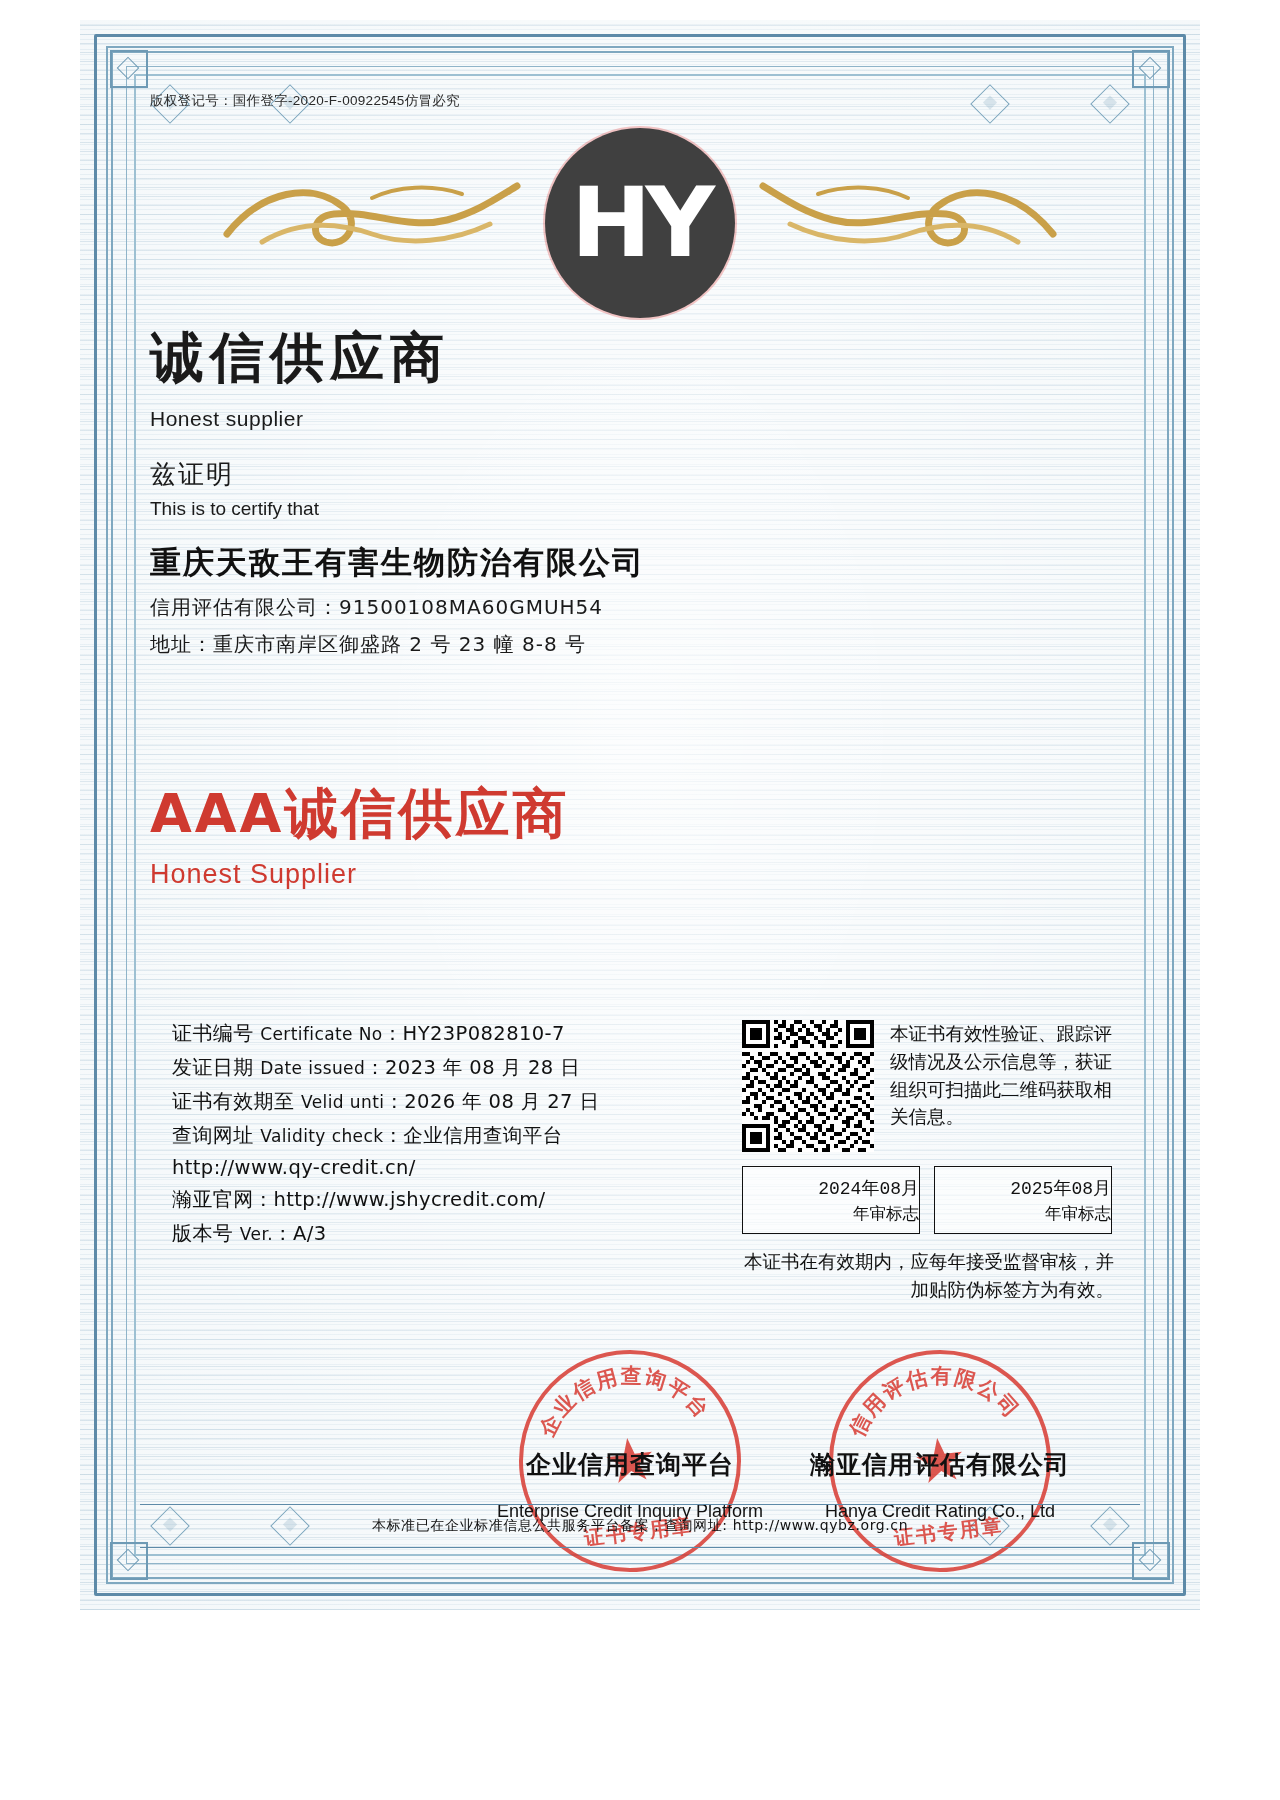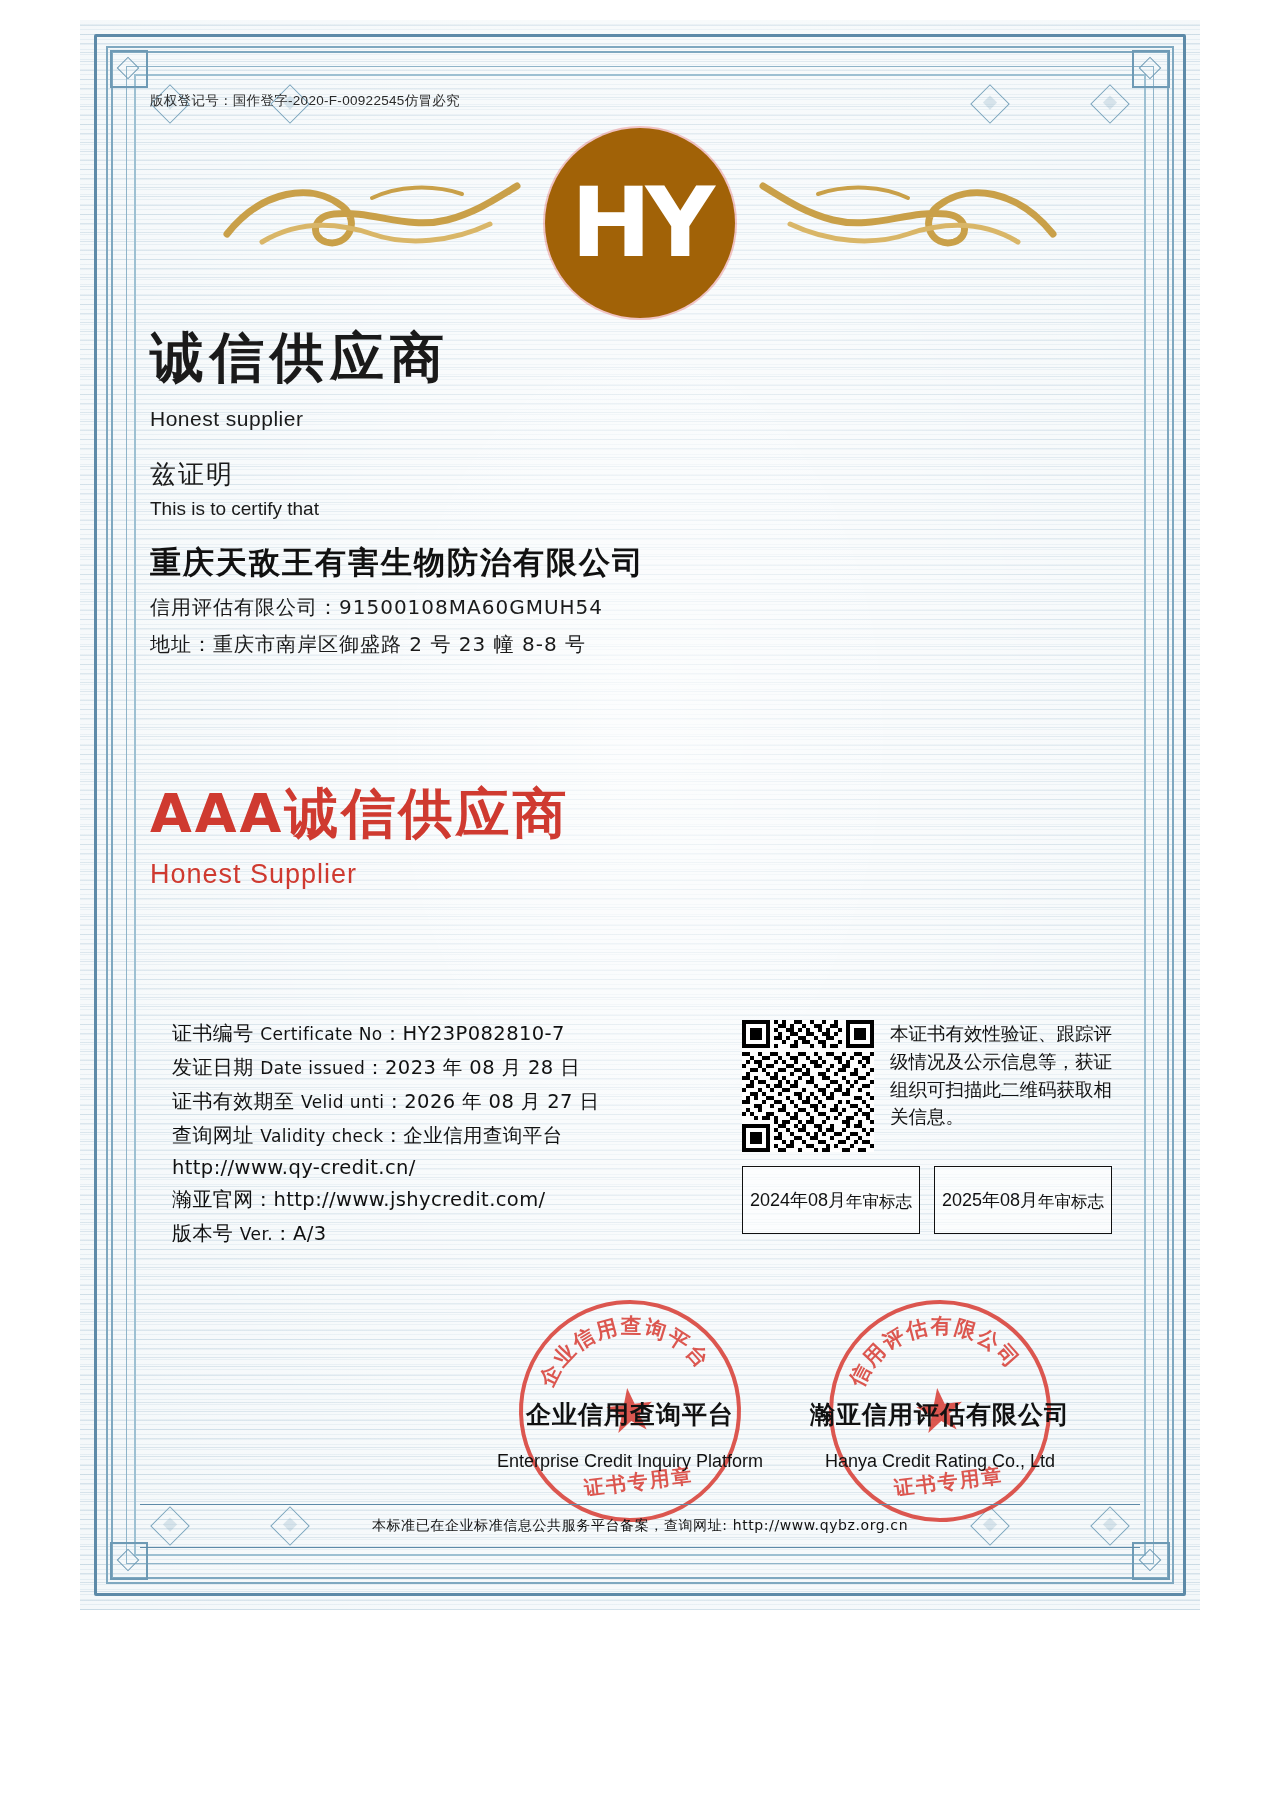--- a/index.html
+++ b/index.html
@@ -140,21 +140,21 @@
   .flourish-right { right: 72px; transform: scaleX(-1); }
 
   .emblem {
     position: absolute;
     left: 50%;
     top: 8px;
     transform: translateX(-50%);
     width: 190px;
     height: 190px;
     border-radius: 50%;
-    background: #a16207;
+    background: #404040;
     display: flex;
     align-items: center;
     justify-content: center;
     box-shadow: 0 0 0 2px rgba(224,32,26,0.25);
   }
   .emblem-glyph {
     font-family: "DejaVu Sans", sans-serif;
     font-weight: bold;
     font-size: 96px;
     color: #ffffff;
@@ -269,23 +269,24 @@
   .annual-row {
     display: flex;
     margin-top: 14px;
     gap: 14px;
   }
   .annual-box {
     width: 176px;
     height: 66px;
     border: 1.5px solid #111;
     display: flex;
-    align-items: center;
+    flex-direction: column;
+    align-items: flex-end;
     justify-content: center;
-    font-family: Liberation Sans, sans-serif;
+    font-family: Liberation Mono, monospace;
     background: rgba(255,255,255,0.55);
   }
   .annual-box .yr { font-size: 18px; color: #111; }
   .annual-box .tag { font-size: 16.5px; color: #111; margin-top: 3px; }
 
   .annual-note {
     margin-top: 14px;
     font-family: "DejaVu Sans", sans-serif;
     font-size: 18.5px;
     line-height: 1.5;
@@ -769,20 +770,21 @@
         <div class="annual-box">
           <div class="yr">2024年08月</div>
           <div class="tag">年审标志</div>
         </div>
         <div class="annual-box">
           <div class="yr">2025年08月</div>
           <div class="tag">年审标志</div>
         </div>
       </div>
 
+      <div class="annual-note">本证书在有效期内，应每年接受监督审核，并加贴防伪标签方为有效。</div>
     </div>
   </div>
 
   <div class="seals">
 
     <div class="seal-group seal-left">
       <div class="stamp">
         <svg class="stamp-arc" viewBox="0 0 214 214">
           <defs>
             <path id="arcL" d="M 24 112 A 83 83 0 0 1 190 112" fill="none"></path>

